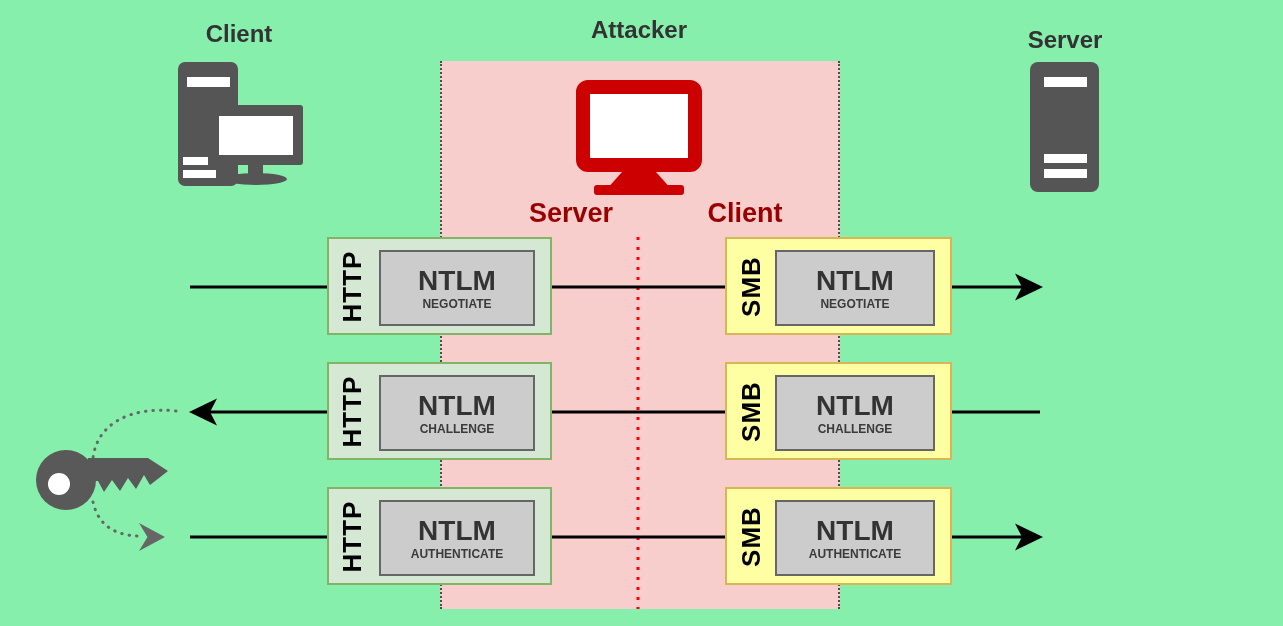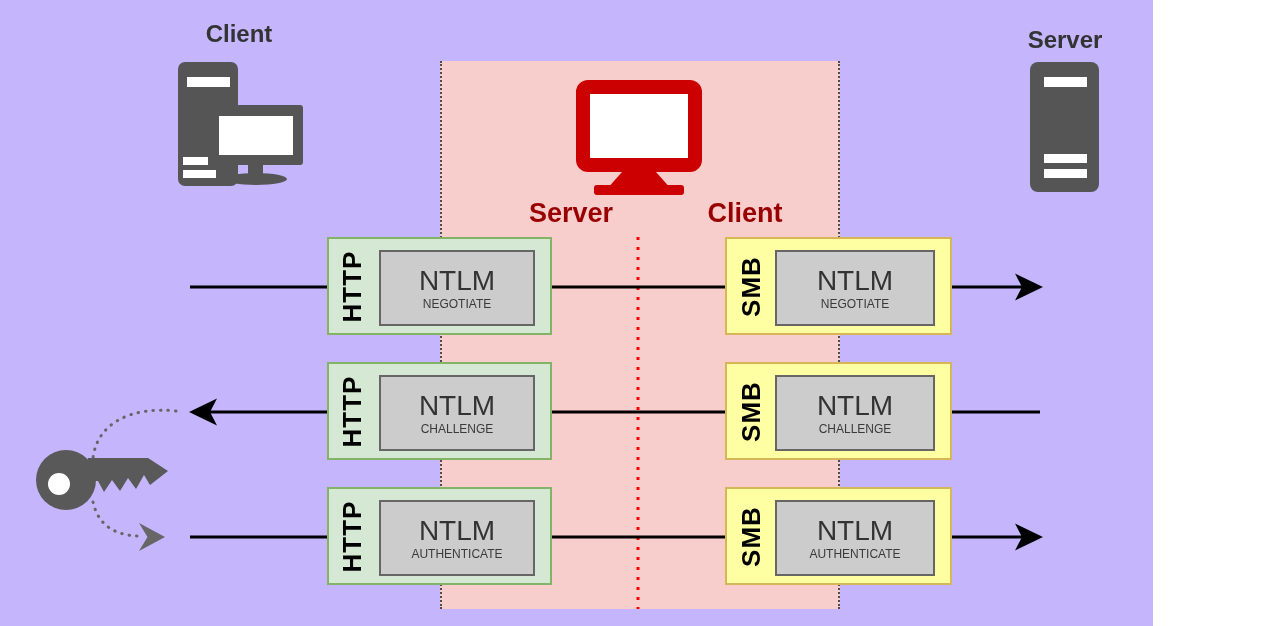--- a/index.html
+++ b/index.html
@@ -1,45 +1,46 @@
 <!DOCTYPE html>
 <html><head>
 <meta charset="utf-8">
 <style>
   html,body{margin:0;padding:0;background:#ffffff;}
-  #canvas{position:relative;width:1153px;height:626px;background:#c4b5fd;overflow:hidden;
+  #canvas{position:relative;width:1283px;height:626px;background:#86efac;overflow:hidden;
           font-family:"Liberation Sans","DejaVu Sans",sans-serif;}
   .top-title{position:absolute;font-size:24px;font-weight:bold;color:#333333;text-align:center;}
   .role-label{position:absolute;font-size:27px;font-weight:bold;color:#990000;text-align:center;}
   #attacker-band{position:absolute;left:440px;top:61px;width:396px;height:548px;
                  background:#F8CECC;border-left:2px dotted #4D4D4D;border-right:2px dotted #4D4D4D;}
   #overlay-svg{position:absolute;left:0;top:0;pointer-events:none;}
   .proto-box{position:absolute;box-sizing:border-box;border:2px solid;}
   .proto-box.green{background:#D5E8D4;border-color:#82B366;}
   .proto-box.yellow{background:#FEFFA3;border-color:#D6B656;}
   .proto-label{position:absolute;left:0;top:0;width:48px;height:100%;
                display:flex;align-items:center;justify-content:center;}
   .proto-label span{transform:rotate(-90deg);font-size:26px;font-weight:bold;color:#000000;
                     letter-spacing:1px;white-space:nowrap;}
   .ntlm-box{position:absolute;top:11px;height:76px;box-sizing:border-box;
             background:#CCCCCC;border:2px solid #666666;
-            display:flex;flex-direction:column;align-items:center;justify-content:center;gap:3px;}
+            display:flex;flex-direction:column;align-items:center;justify-content:center;gap:3px;font-weight:bold;}
   .ntlm-box.in-green{left:50px;width:156px;}
   .ntlm-box.in-yellow{left:48px;width:160px;}
   .ntlm-title{font-size:28px;color:#333333;line-height:1;}
   .ntlm-sub{font-size:12px;color:#3a3a3a;line-height:1;}
 </style>
 </head>
 <body>
 
 <div id="canvas">
 
   <div id="attacker-band"></div>
 
   <div class="top-title" style="left:178px;top:20px;width:122px;">Client</div>
+  <div class="top-title" style="left:559px;top:16px;width:160px;">Attacker</div>
   <div class="top-title" style="left:1002px;top:26px;width:126px;">Server</div>
 
   <div class="role-label" style="left:491px;top:198px;width:160px;">Server</div>
   <div class="role-label" style="left:665px;top:198px;width:160px;">Client</div>
 
   <svg id="overlay-svg" width="1283" height="626" viewBox="0 0 1283 626">
 
     <line x1="638" y1="237" x2="638" y2="609" stroke="#FF0000" stroke-width="3" stroke-dasharray="3 7"></line>
 
     <g stroke="#000000" stroke-width="3">

